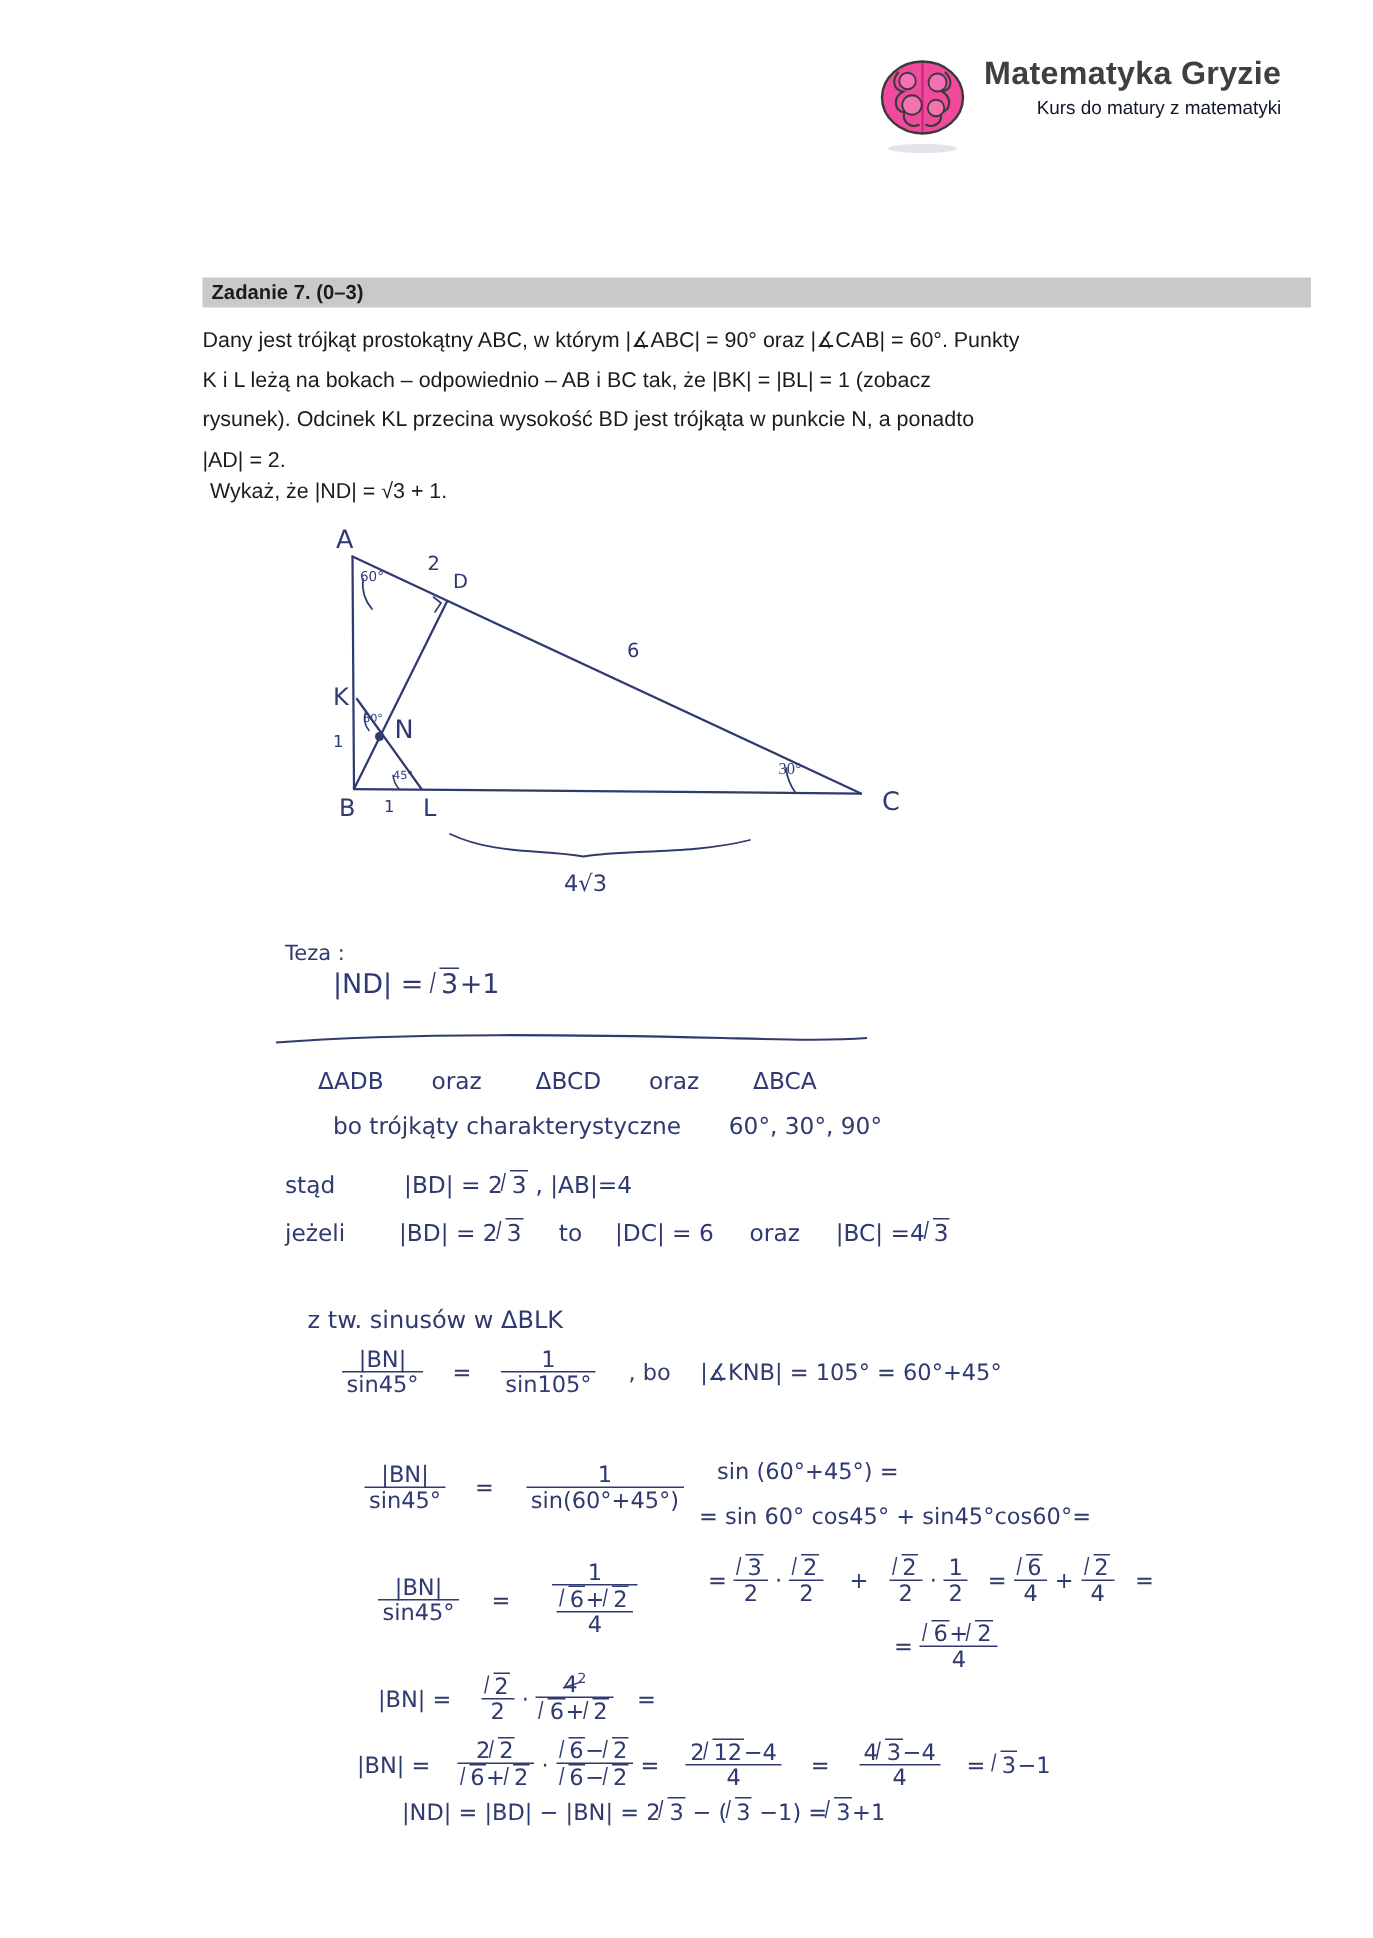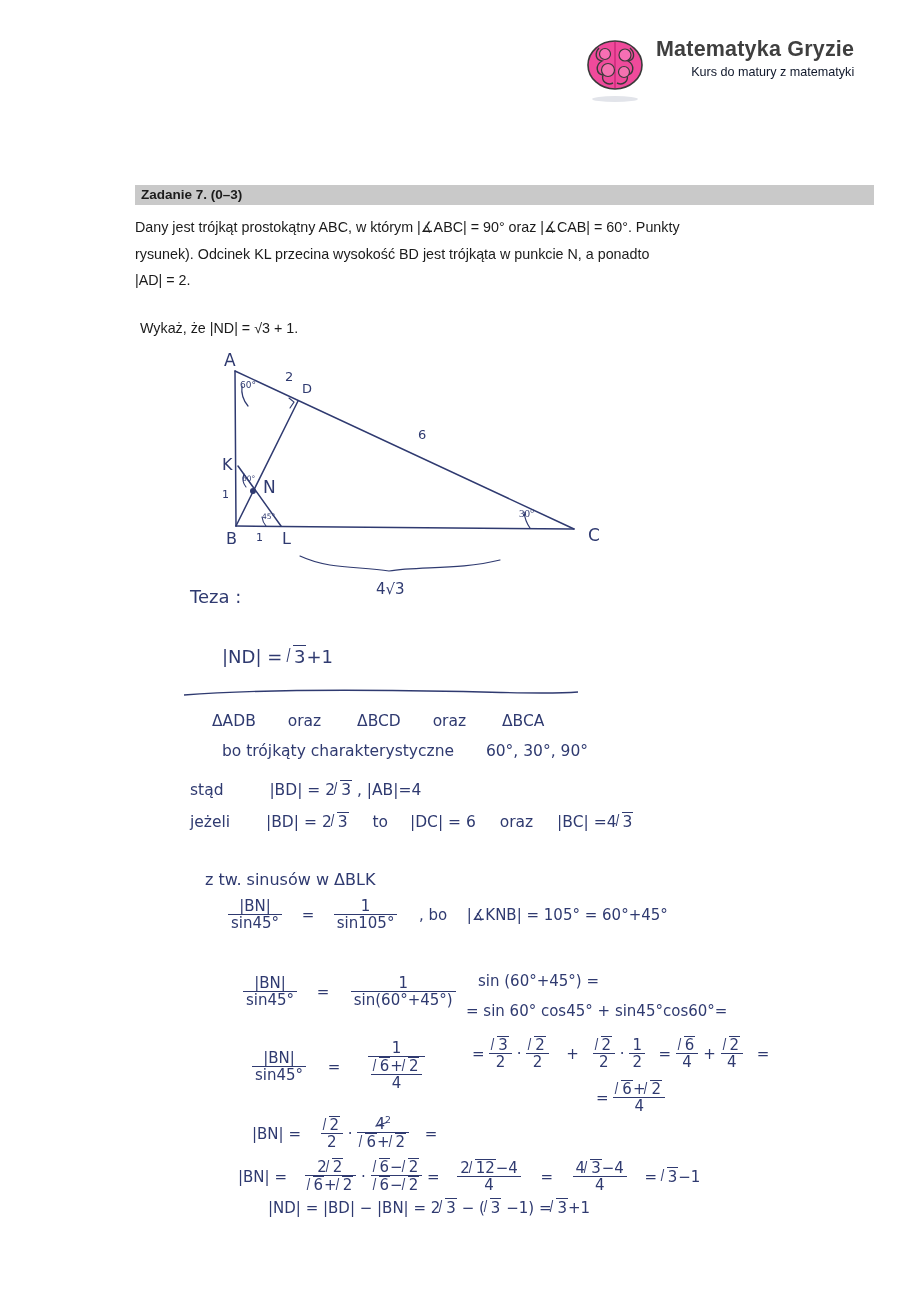--- a/index.html
+++ b/index.html
@@ -59,20 +59,21 @@
     <div class="logo-sub">Kurs do matury z matematyki</div>
   </div>
 </div>
 
 <div class="task-band">
   <span class="task-band-label">Zadanie 7. (0–3)</span>
 </div>
 
 <div class="statement">
   <div class="ln">Dany jest trójkąt prostokątny  ABC, w którym  |∡ABC| = 90°  oraz  |∡CAB| = 60°. Punkty</div>
+  <div class="ln">K  i  L  leżą na bokach – odpowiednio – AB  i  BC  tak, że  |BK| = |BL| = 1  (zobacz</div>
   <div class="ln">rysunek). Odcinek  KL  przecina wysokość  BD  jest trójkąta w punkcie  N, a ponadto</div>
   <div class="ln">|AD| = 2.</div>
 </div>
 <div class="claim">Wykaż, że  |ND| = √3 + 1.</div>
 
 <svg class="figure" width="915" height="620">
   <g stroke="#2f3a70" fill="none" stroke-width="1.5" stroke-linecap="round">
     <path d="M235 371 L236 526"></path>
     <path d="M236 526 L574 529"></path>
     <path d="M235 371 L574 529"></path>
@@ -100,21 +101,21 @@
 <div class="hw" style="left:242px;top:474px;font-size:7.5px;">60°</div>
 <div class="hw" style="left:262px;top:512px;font-size:7.5px;">45°</div>
 <div class="hw" style="left:285px;top:369px;font-size:13px;">2</div>
 <div class="hw" style="left:418px;top:427px;font-size:13px;">6</div>
 <div class="hw" style="left:222px;top:488px;font-size:11px;">1</div>
 <div class="hw" style="left:256px;top:531px;font-size:11px;">1</div>
 <div class="hw" style="left:376px;top:580px;font-size:15px;">
   <span>4√3</span>
 </div>
 
-<div class="hw" style="left:190px;top:586px;font-size:18px;">Teza :</div>
+<div class="hw" style="left:190px;top:628px;font-size:14px;">Teza :</div>
 <div class="hw" style="left:222px;top:645px;font-size:18px;">
   <span>|ND|</span>
   <span>=</span>
   <span class="sq"><span class="ovr">3</span></span><span>+1</span>
 </div>
 <svg style="position:absolute;left:182px;top:686px;" width="400" height="14">
   <path d="M2 9 C90 2 210 4 300 6 C340 7 370 8 396 6" stroke="#2f3a70" stroke-width="1.4" fill="none"></path>
 </svg>
 
 <div class="hw" style="left:212px;top:712px;font-size:15.5px;">

